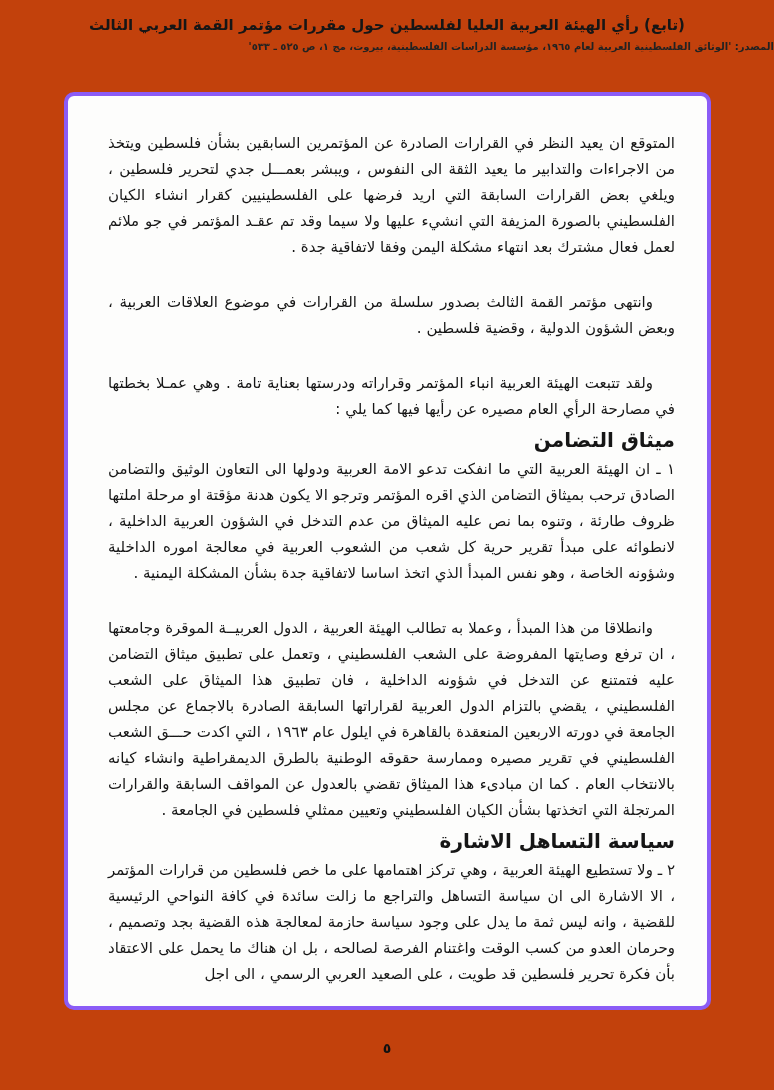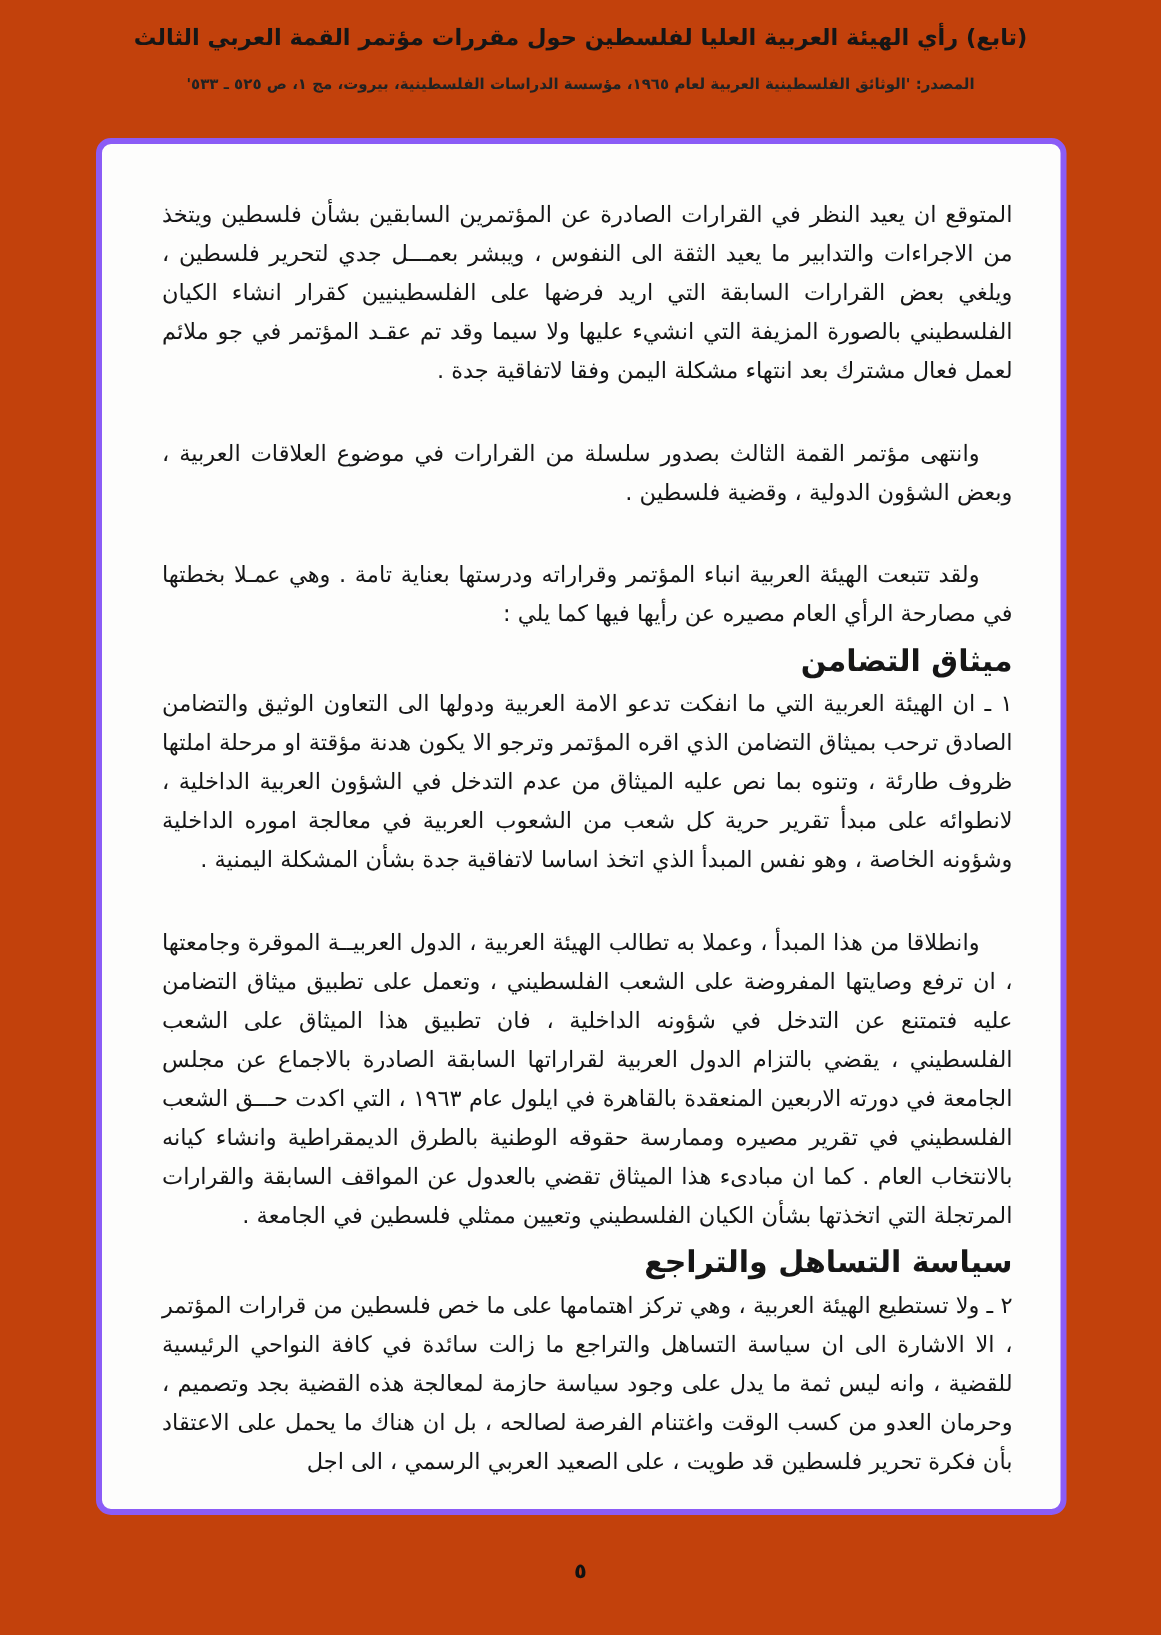--- a/index.html
+++ b/index.html
@@ -19,22 +19,23 @@
     padding-top: 16px;
   }
   .doc-title {
     font-size: 15px;
     font-weight: bold;
     letter-spacing: 0.2px;
   }
   .doc-source {
     font-size: 10px;
     font-weight: bold;
-    margin-top: 17px;
+    margin-top: 7px;
     color: #222;
+    text-align: right;
   }
   .green-box {
     position: absolute;
     left: 64px;
     top: 92px;
     width: 647px;
     height: 918px;
     box-sizing: border-box;
     border: 4px solid #8b5cf6;
     border-radius: 10px;
@@ -87,21 +88,21 @@
       <p class="indent">وانتهى مؤتمر القمة الثالث بصدور سلسلة من القرارات في موضوع العلاقات العربية ، وبعض الشؤون الدولية ، وقضية فلسطين .</p>
 
       <p class="indent">ولقد تتبعت الهيئة العربية انباء المؤتمر وقراراته ودرستها بعناية تامة . وهي عمـلا بخطتها في مصارحة الرأي العام مصيره عن رأيها فيها كما يلي :</p>
 
       <h3>ميثاق التضامن</h3>
 
       <p>١ ـ ان الهيئة العربية التي ما انفكت تدعو الامة العربية ودولها الى التعاون الوثيق والتضامن الصادق ترحب بميثاق التضامن الذي اقره المؤتمر وترجو الا يكون هدنة مؤقتة او مرحلة املتها ظروف طارئة ، وتنوه بما نص عليه الميثاق من عدم التدخل في الشؤون العربية الداخلية ، لانطوائه على مبدأ تقرير حرية كل شعب من الشعوب العربية في معالجة اموره الداخلية وشؤونه الخاصة ، وهو نفس المبدأ الذي اتخذ اساسا لاتفاقية جدة بشأن المشكلة اليمنية .</p>
 
       <p class="indent">وانطلاقا من هذا المبدأ ، وعملا به تطالب الهيئة العربية ، الدول العربيــة الموقرة وجامعتها ، ان ترفع وصايتها المفروضة على الشعب الفلسطيني ، وتعمل على تطبيق ميثاق التضامن عليه فتمتنع عن التدخل في شؤونه الداخلية ، فان تطبيق هذا الميثاق على الشعب الفلسطيني ، يقضي بالتزام الدول العربية لقراراتها السابقة الصادرة بالاجماع عن مجلس الجامعة في دورته الاربعين المنعقدة بالقاهرة في ايلول عام ١٩٦٣ ، التي اكدت حـــق الشعب الفلسطيني في تقرير مصيره وممارسة حقوقه الوطنية بالطرق الديمقراطية وانشاء كيانه بالانتخاب العام . كما ان مبادىء هذا الميثاق تقضي بالعدول عن المواقف السابقة والقرارات المرتجلة التي اتخذتها بشأن الكيان الفلسطيني وتعيين ممثلي فلسطين في الجامعة .</p>
 
-      <h3>سياسة التساهل والتراجع</h3>
+      <h3>سياسة التساهل الاشارة</h3>
 
       <p>٢ ـ ولا تستطيع الهيئة العربية ، وهي تركز اهتمامها على ما خص فلسطين من قرارات المؤتمر ، الا الاشارة الى ان سياسة التساهل والتراجع ما زالت سائدة في كافة النواحي الرئيسية للقضية ، وانه ليس ثمة ما يدل على وجود سياسة حازمة لمعالجة هذه القضية بجد وتصميم ، وحرمان العدو من كسب الوقت واغتنام الفرصة لصالحه ، بل ان هناك ما يحمل على الاعتقاد بأن فكرة تحرير فلسطين قد طويت ، على الصعيد العربي الرسمي ، الى اجل</p>
 
     </div>
   </div>
 
   <div class="page-number">٥</div>
 
 </div>
 

